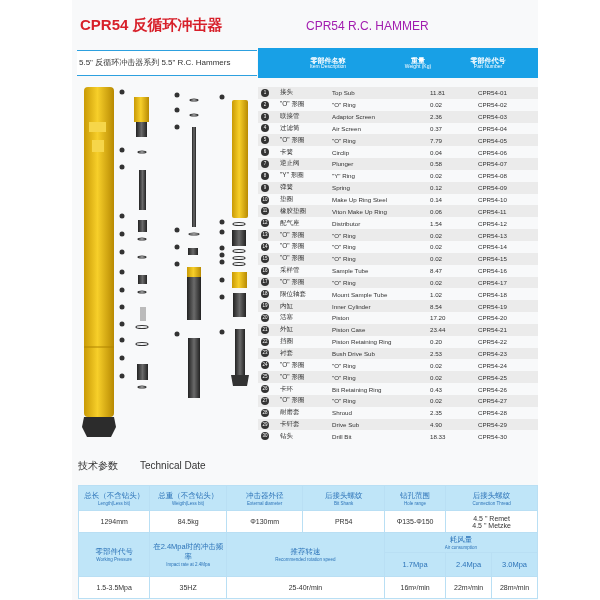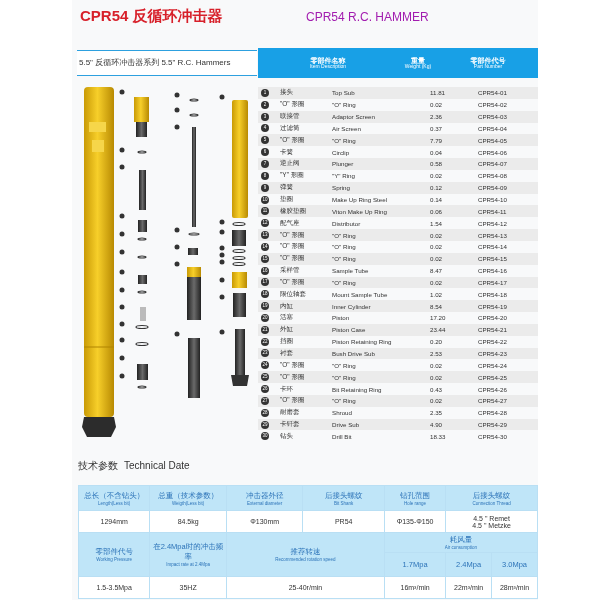--- a/index.html
+++ b/index.html
@@ -1,39 +1,39 @@
 <!DOCTYPE html>
 <html><head>
 <meta charset="utf-8">
 <style>
   * { box-sizing: border-box; margin: 0; padding: 0; }
   body { width: 600px; height: 600px; background: #ffffff; font-family: "Liberation Sans", "DejaVu Sans", sans-serif; overflow: hidden; position: relative; }
   .page { position: absolute; left: 72px; top: 0; width: 466px; height: 600px; background: #f8f9fa; }
-  .title-row { position: absolute; left: 80px; top: 3px; width: 460px; height: 28px; text-decoration: underline; }
+  .title-row { position: absolute; left: 80px; top: 12px; width: 460px; height: 28px; text-decoration: underline; }
   .title-red { position: absolute; left: 0; top: 4px; color: #d7202a; font-weight: bold; font-size: 15px; }
   .title-en { position: absolute; left: 226px; top: 7px; color: #a21caf; font-size: 12px; }
   .header-band { position: absolute; left: 77px; top: 48px; width: 460px; height: 30px; }
   .series-label { position: absolute; left: 0; top: 2px; width: 180px; height: 26px; border-top: 1.5px solid #2da0df; border-bottom: 1.5px solid #2da0df; font-size: 8px; color: #333; line-height: 23px; padding-left: 2px; white-space: nowrap; background: #fff; }
   .th-bar { position: absolute; left: 181px; top: 0; width: 280px; height: 30px; background: #18a0e6; color: #fff; display: flex; }
   .th { display: flex; flex-direction: column; align-items: center; justify-content: center; text-align: center; line-height: 1.05; }
   .th .zh { font-size: 7px; font-weight: bold; }
   .th .en { font-size: 5px; }
   .th.c1 { width: 140px; } .th.c2 { width: 40px; } .th.c3 { width: 100px; }
   .parts { position: absolute; left: 258px; top: 87px; width: 280px; }
   .prow { height: 11.85px; display: flex; align-items: center; font-size: 6.2px; color: #333; }
   .prow:nth-child(odd) { background: #ebebeb; }
   .prow:nth-child(even) { background: #f8f9fa; }
   .pnum { width: 8px; height: 8px; border-radius: 50%; background: #333; color: #fff; font-size: 4.5px; text-align: center; line-height: 8px; margin-left: 3px; margin-right: 11px; }
   .pzh { width: 52px; font-size: 6.5px; }
   .pen { width: 98px; }
   .pw { width: 48px; }
   .pno { width: 60px; }
   .drawing { position: absolute; left: 72px; top: 82px; width: 186px; height: 370px; }
   .tech-title { position: absolute; left: 78px; top: 459px; font-size: 10px; color: #333; }
-  .tech-title .en { margin-left: 6px; }
+  .tech-title .en { margin-left: 22px; }
   table.spec { position: absolute; left: 78px; top: 485px; width: 460px; border-collapse: collapse; font-size: 6.5px; color: #333; text-align: center; }
   table.spec td { border: 0.8px solid #b9dff4; }
   .bluecell { background: #bfe5f8; }
   .bluecell .zh { color: #2c73b8; font-size: 7.5px; display: block; }
   .bluecell .en { color: #2c73b8; font-size: 4.5px; display: block; }
   .valcell { background: #fff; height: 22px; font-size: 7px; }
   .press { font-size: 7.5px; color: #2c73b8; }
   .watermark { position: absolute; left: 270px; top: 200px; width: 200px; height: 200px; opacity: 0.18; pointer-events: none; }
 </style>
 </head>
@@ -410,21 +410,21 @@
 </div>
 
 <table class="spec">
   <tbody>
       <tr style="height:25px">
     <td class="bluecell" style="width:70px">
           <span class="zh">总长（不含钻头）</span>
           <span class="en">Length(Less bit)</span>
         </td>
     <td class="bluecell" style="width:75px">
-          <span class="zh">总重（技术参数）</span>
+          <span class="zh">总重（不含钻头）</span>
           <span class="en">Weigth(Less bit)</span>
         </td>
     <td class="bluecell" style="width:75px">
           <span class="zh">冲击器外径</span>
           <span class="en">External diameter</span>
         </td>
     <td class="bluecell" style="width:80px">
           <span class="zh">后接头螺纹</span>
           <span class="en">Bit Shank</span>
         </td>

